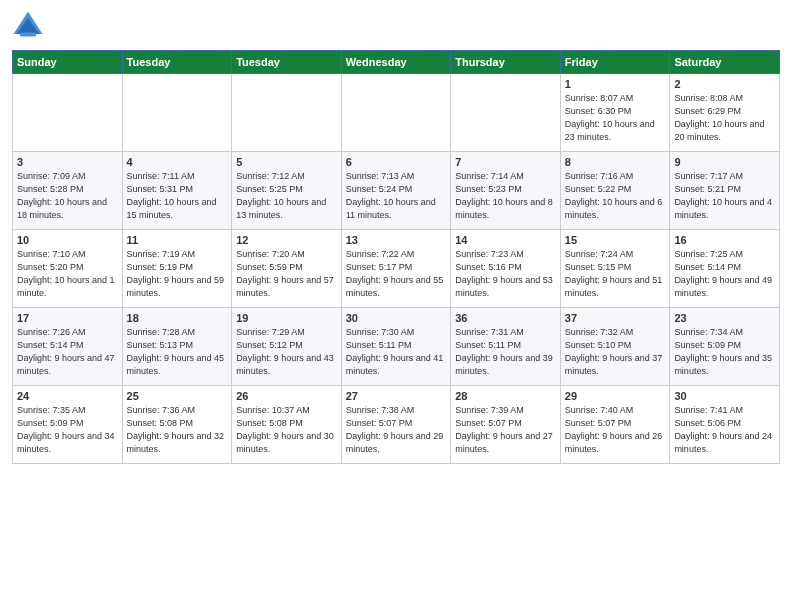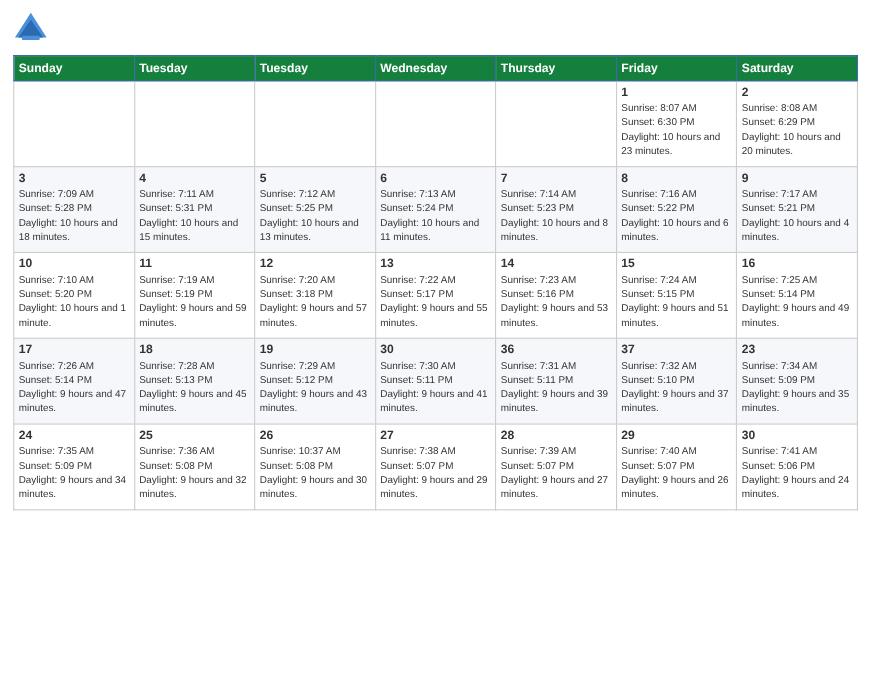--- a/index.html
+++ b/index.html
@@ -195,21 +195,21 @@
           </td>
           <td>
             <div class="day-number">11</div>
             <div class="day-info">Sunrise: 7:19 AM
 Sunset: 5:19 PM
 Daylight: 9 hours and 59 minutes.</div>
           </td>
           <td>
             <div class="day-number">12</div>
             <div class="day-info">Sunrise: 7:20 AM
-Sunset: 3:18 PM
+Sunset: 5:59 PM
 Daylight: 9 hours and 57 minutes.</div>
           </td>
           <td>
             <div class="day-number">13</div>
             <div class="day-info">Sunrise: 7:22 AM
 Sunset: 5:17 PM
 Daylight: 9 hours and 55 minutes.</div>
           </td>
           <td>
             <div class="day-number">14</div>

